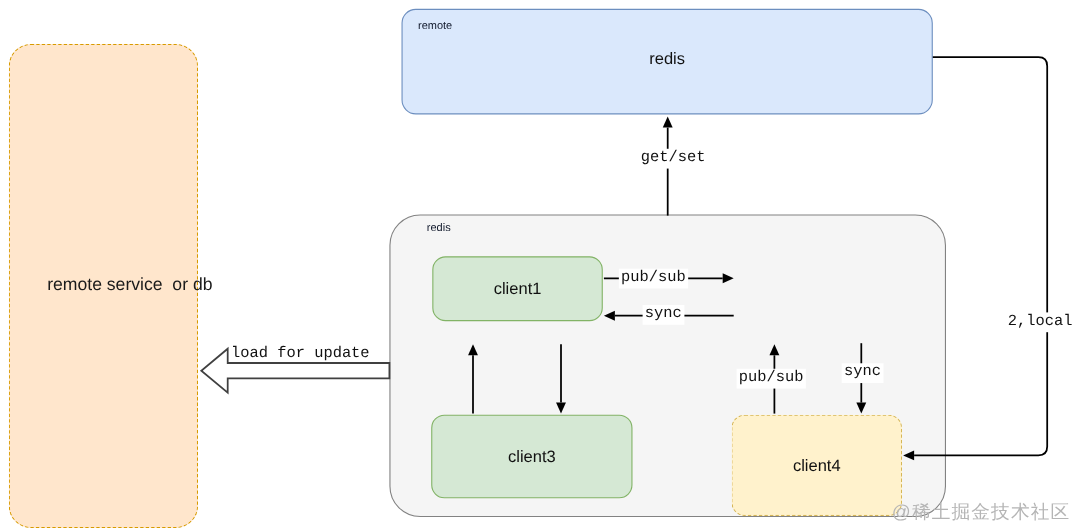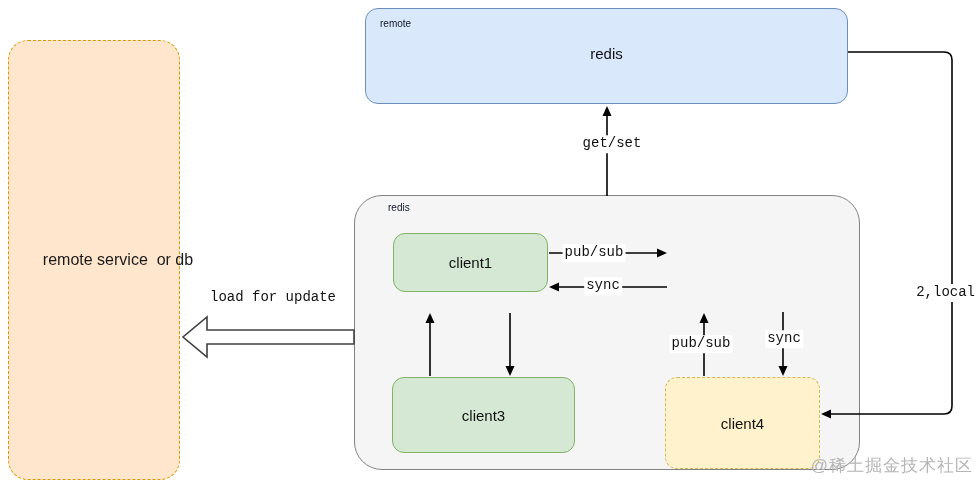--- a/index.html
+++ b/index.html
@@ -80,21 +80,21 @@
     position: absolute;
     transform: translate(-50%, -50%);
     background: #ffffff;
     padding: 0 2px;
     font-size: 14px;
     color: #111111;
     white-space: nowrap;
     line-height: 1.25;
     font-family: Liberation Mono, monospace;
   }
-  .edge-label.no-bg { background: transparent; }
+  .edge-label.no-bg { background: transparent; margin-top: 24px; }
   .edge-label.right-flush {
     transform: none;
     right: 0; left: auto;
   }
   .watermark {
     position: absolute;
     right: 4px; bottom: 4px;
     font-size: 17px;
     color: #b5b5b5;
     letter-spacing: 1px;

